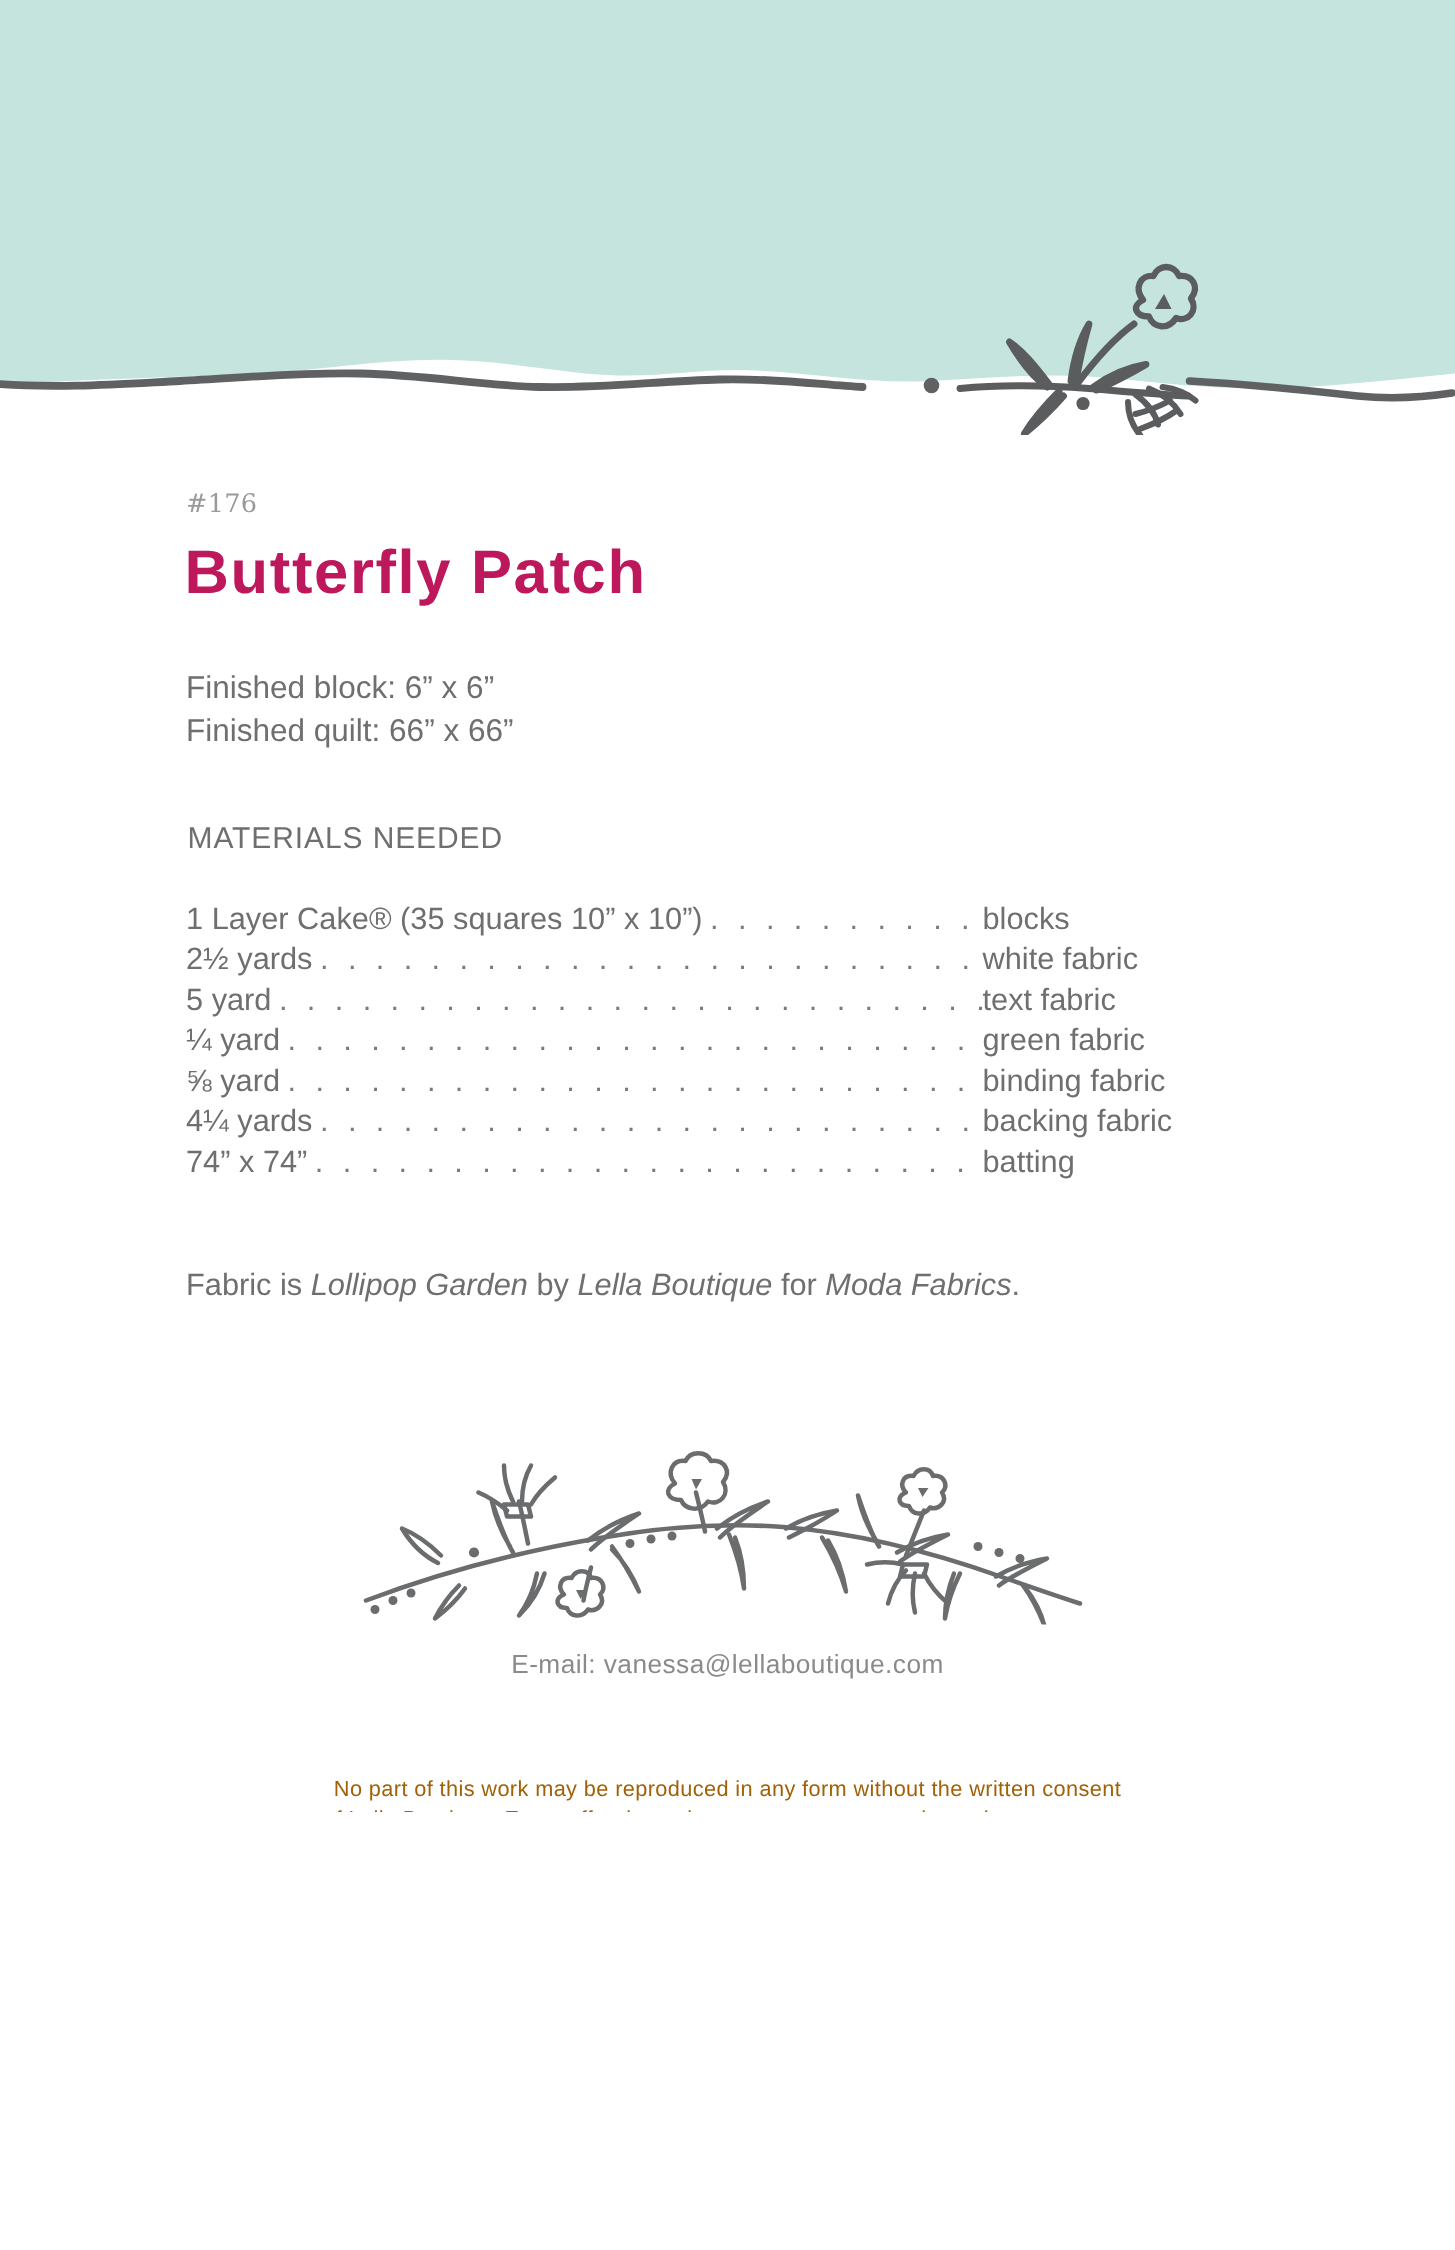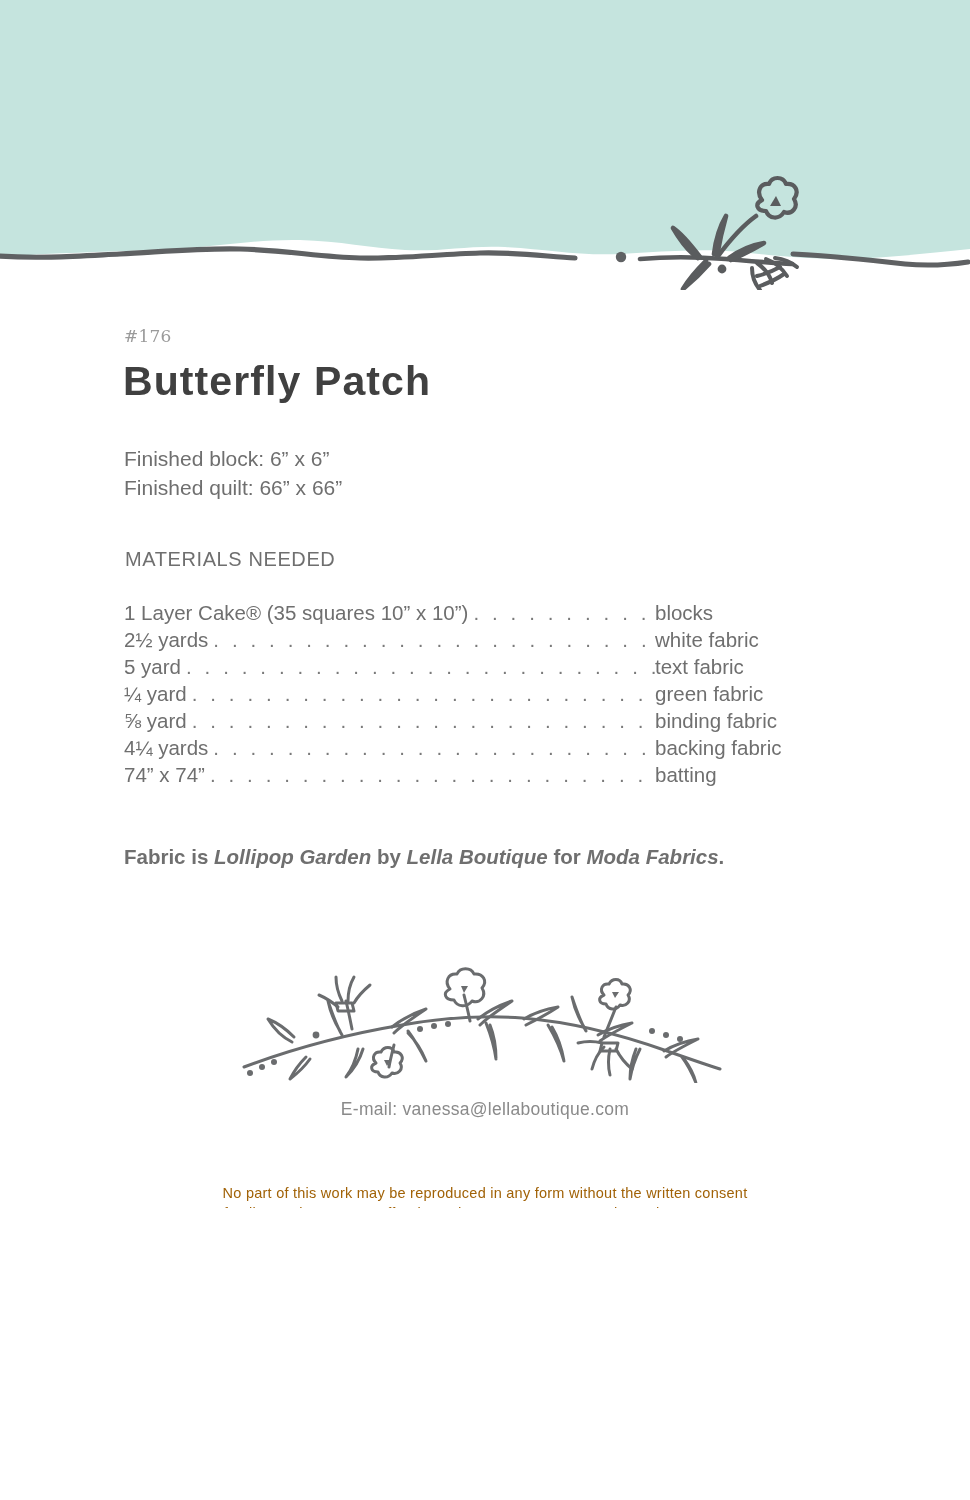--- a/index.html
+++ b/index.html
@@ -49,21 +49,21 @@
     color: #9a9a9a;
     letter-spacing: 0.2px;
   }
 
   .title {
     position: absolute;
     left: 123px;
     top: 358px;
     font-size: 41px;
     font-weight: bold;
-    color: #404040;
+    color: #be185d;
     letter-spacing: 1.1px;
     margin: 0;
   }
 
   .finished-sizes {
     position: absolute;
     left: 124px;
     top: 444px;
     font-size: 21px;
     line-height: 29px;
@@ -116,21 +116,20 @@
     white-space: nowrap;
   }
 
   .fabric-credit {
     position: absolute;
     left: 124px;
     top: 845px;
     font-size: 20.5px;
     color: #6f6f6f;
     white-space: nowrap;
-    font-weight: bold;
   }
   .fabric-credit i { font-style: italic; }
 
   
   .vine {
     position: absolute;
     left: 232px;
     top: 963px;
     width: 500px;
     height: 120px;

